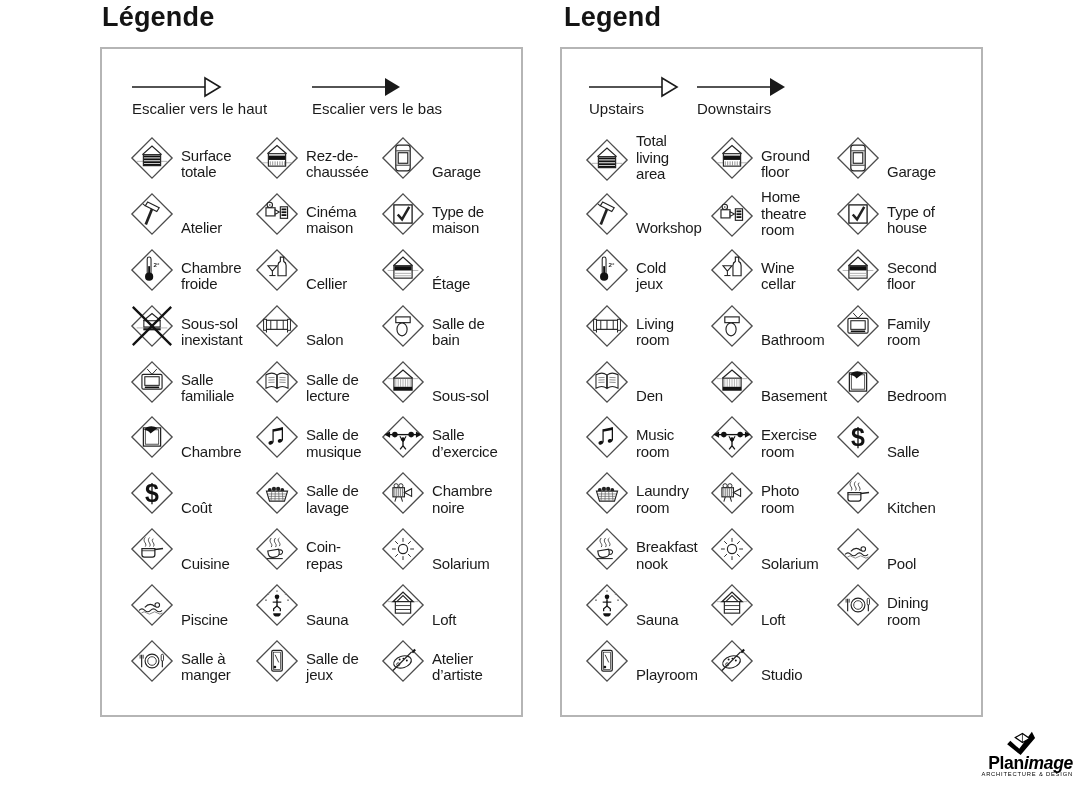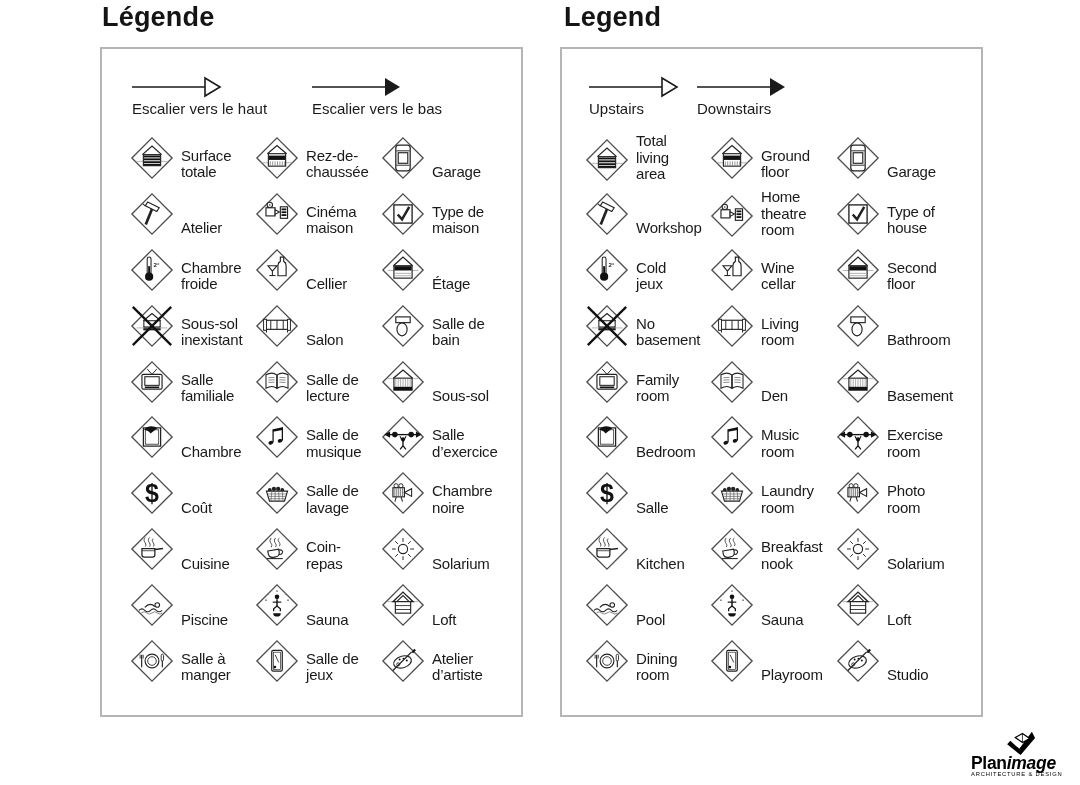--- a/index.html
+++ b/index.html
@@ -13,21 +13,21 @@
   #panel-fr{left:100px;} #panel-en{left:560px;}
   .arrow-block{position:absolute;top:27px;}
   .arrow-svg{display:block;}
   .arrow-lbl{font-size:15px;margin-top:2px;white-space:nowrap;color:#1a1a1a;}
   .grid{position:absolute;top:81px;display:grid;grid-template-columns:125px 126px 134px;grid-auto-rows:55.9px;align-items:center;}
   #panel-fr .grid{left:27px;} #panel-en .grid{left:22px;}
   .item{display:flex;align-items:flex-end;gap:6px;}
   .dicon{width:46px;height:46px;flex:0 0 auto;}
   .lbl{font-size:15px;line-height:16.5px;letter-spacing:-.2px;white-space:pre-line;color:#1a1a1a;}
   svg text{font-family:"Liberation Sans",sans-serif;}
-  .logo{position:absolute;right:7px;bottom:8px;width:102px;text-align:left;color:#000;}
+  .logo{position:absolute;right:7px;bottom:8px;width:102px;text-align:right;color:#000;}
   .logo-mark{margin:0 auto;display:block;width:40px;height:27px;}
   .logo-word{font-size:17.5px;font-weight:bold;line-height:14px;letter-spacing:-.3px;}
   .logo-word .it{font-style:italic;}
   .logo-tag{font-size:5.8px;letter-spacing:.8px;margin-top:1px;}
 </style>
 </head>
 <body>
 
 <svg width="0" height="0" style="position:absolute" aria-hidden="true">
 <defs>
@@ -673,27 +673,20 @@
       </div>
       <div class="item">
         <svg class="dicon" viewBox="0 0 48 48">
           <use href="#sym-second-floor"></use>
         </svg>
         <div class="lbl">Second
 floor</div>
       </div>
       <div class="item">
         <svg class="dicon" viewBox="0 0 48 48">
-          <use href="#sym-no-basement"></use>
-        </svg>
-        <div class="lbl">No
-basement</div>
-      </div>
-      <div class="item">
-        <svg class="dicon" viewBox="0 0 48 48">
           <use href="#sym-living-room"></use>
         </svg>
         <div class="lbl">Living
 room</div>
       </div>
       <div class="item">
         <svg class="dicon" viewBox="0 0 48 48">
           <use href="#sym-bathroom"></use>
         </svg>
         <div class="lbl">Bathroom</div>

